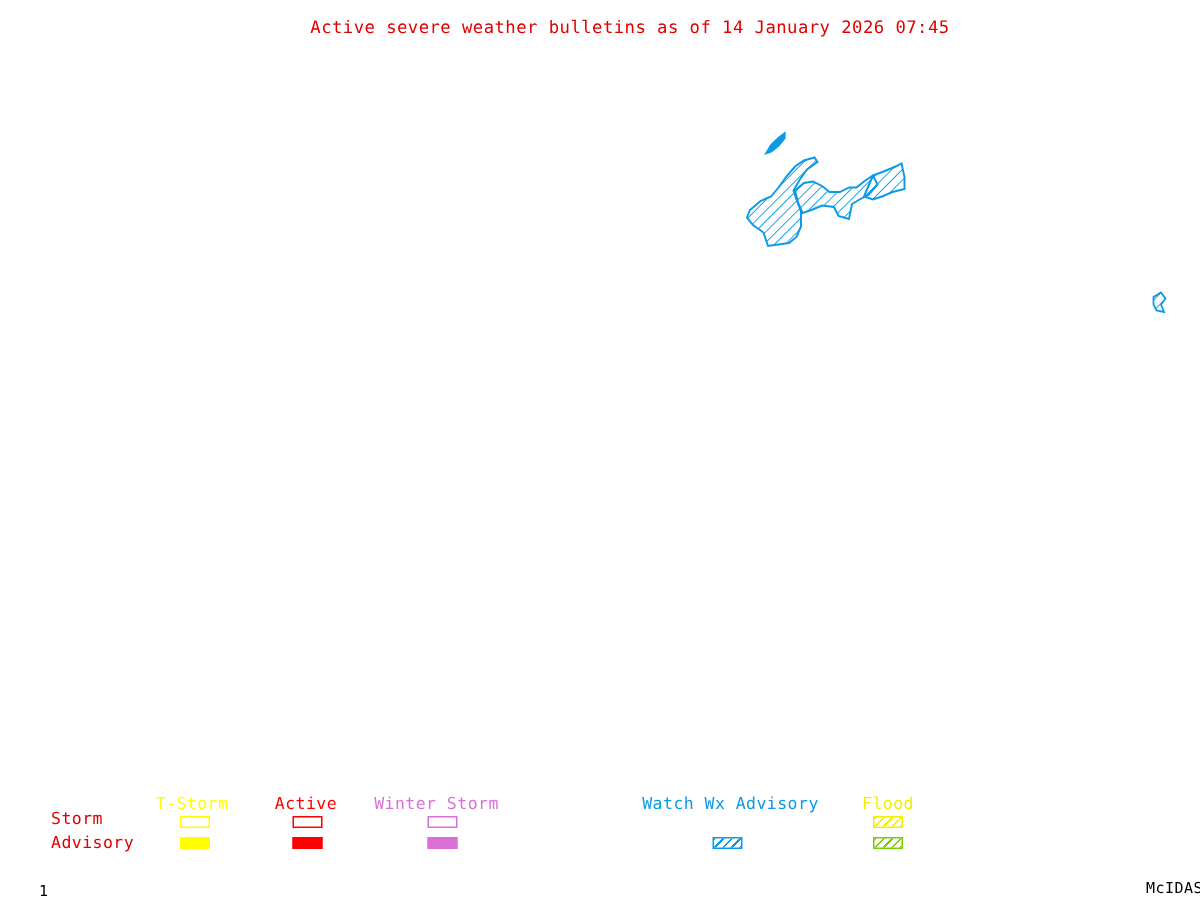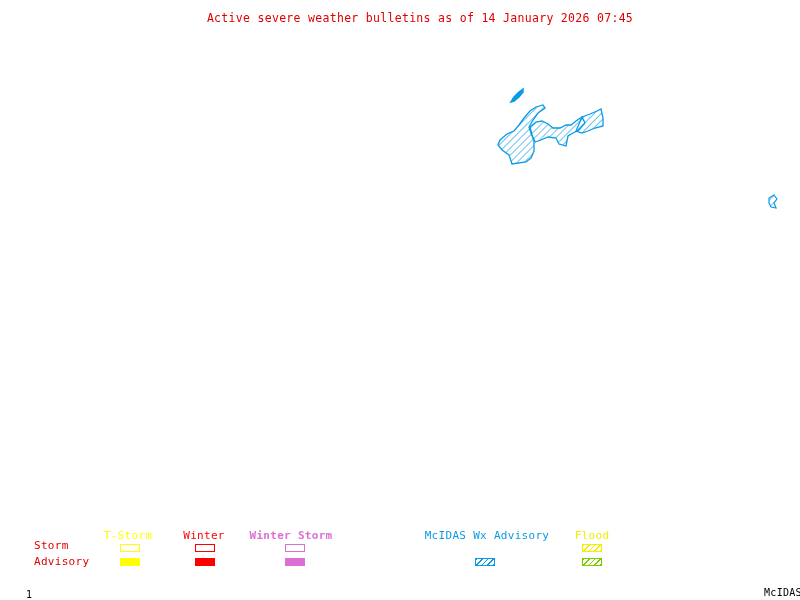--- a/index.html
+++ b/index.html
@@ -42,23 +42,23 @@
   <path d="M500,140 L507,134 L514,131 L519,125 L524,118 L530,111 L536,107 L543,105 L545,108 L538,113 L533,120 L529,127 L531,133 L534,141 L534,151 L531,158 L526,162 L512,164 L509,155 L502,150 L498,145 Z" fill="url(#hatch-blue)" stroke="#0a9ae8" stroke-width="1.3"></path>
 
   <path d="M530,127 L536,122 L542,121 L548,124 L553,128 L560,128 L566,125 L571,125 L576,121 L582,117 L585,123 L579,130 L573,133 L568,136 L566,146 L559,144 L556,138 L548,137 L541,140 L535,142 L532,135 Z" fill="url(#hatch-blue)" stroke="#0a9ae8" stroke-width="1.3"></path>
 
   <path d="M582,117 L590,114 L597,111 L601,109 L603,118 L603,126 L595,128 L588,131 L582,133 L576,131 L579,124 Z" fill="url(#hatch-blue)" stroke="#0a9ae8" stroke-width="1.3"></path>
 
   <path d="M769,198 L774,195 L777,199 L774,203 L776,208 L771,207 L769,203 Z" fill="url(#hatch-blue)" stroke="#0a9ae8" stroke-width="1.2"></path>
 </svg>
 
 <div class="txt hdr" style="left: 96px; width: 64px; color: rgb(255, 255, 0);">T-Storm</div>
-<div class="txt hdr" style="left: 172px; width: 64px; color: rgb(255, 0, 0);">Winter</div>
-<div class="txt hdr" style="left: 245px; width: 92px; color: rgb(218, 112, 214); font-weight: bold;">Winter Storm</div>
-<div class="txt hdr" style="left: 420px; width: 134px; color: rgb(10, 154, 232);">McIDAS Wx Advisory</div>
+<div class="txt hdr" style="left: 172px; width: 64px; color: rgb(255, 0, 0);">Active</div>
+<div class="txt hdr" style="left: 245px; width: 92px; color: rgb(218, 112, 214);">Winter Storm</div>
+<div class="txt hdr" style="left: 420px; width: 134px; color: rgb(10, 154, 232);">Watch Wx Advisory</div>
 <div class="txt hdr" style="left: 568px; width: 48px; color: rgb(240, 240, 0);">Flood</div>
 
 <div class="txt rowlbl" style="left:34px;top:540px;">Storm</div>
 <div class="txt rowlbl" style="left:34px;top:556px;">Advisory</div>
 
 <div class="swatch outline" style="left:120px;top:544px;border-color:#ffff00;"></div>
 <div class="swatch filled" style="left:120px;top:558px;border-color:#ffff00;background:#ffff00;"></div>
 <div class="swatch outline" style="left:195px;top:544px;border-color:#ff0000;"></div>
 <div class="swatch filled" style="left:195px;top:558px;border-color:#ff0000;background:#ff0000;"></div>
 <div class="swatch outline" style="left:285px;top:544px;border-color:#da70d6;"></div>

